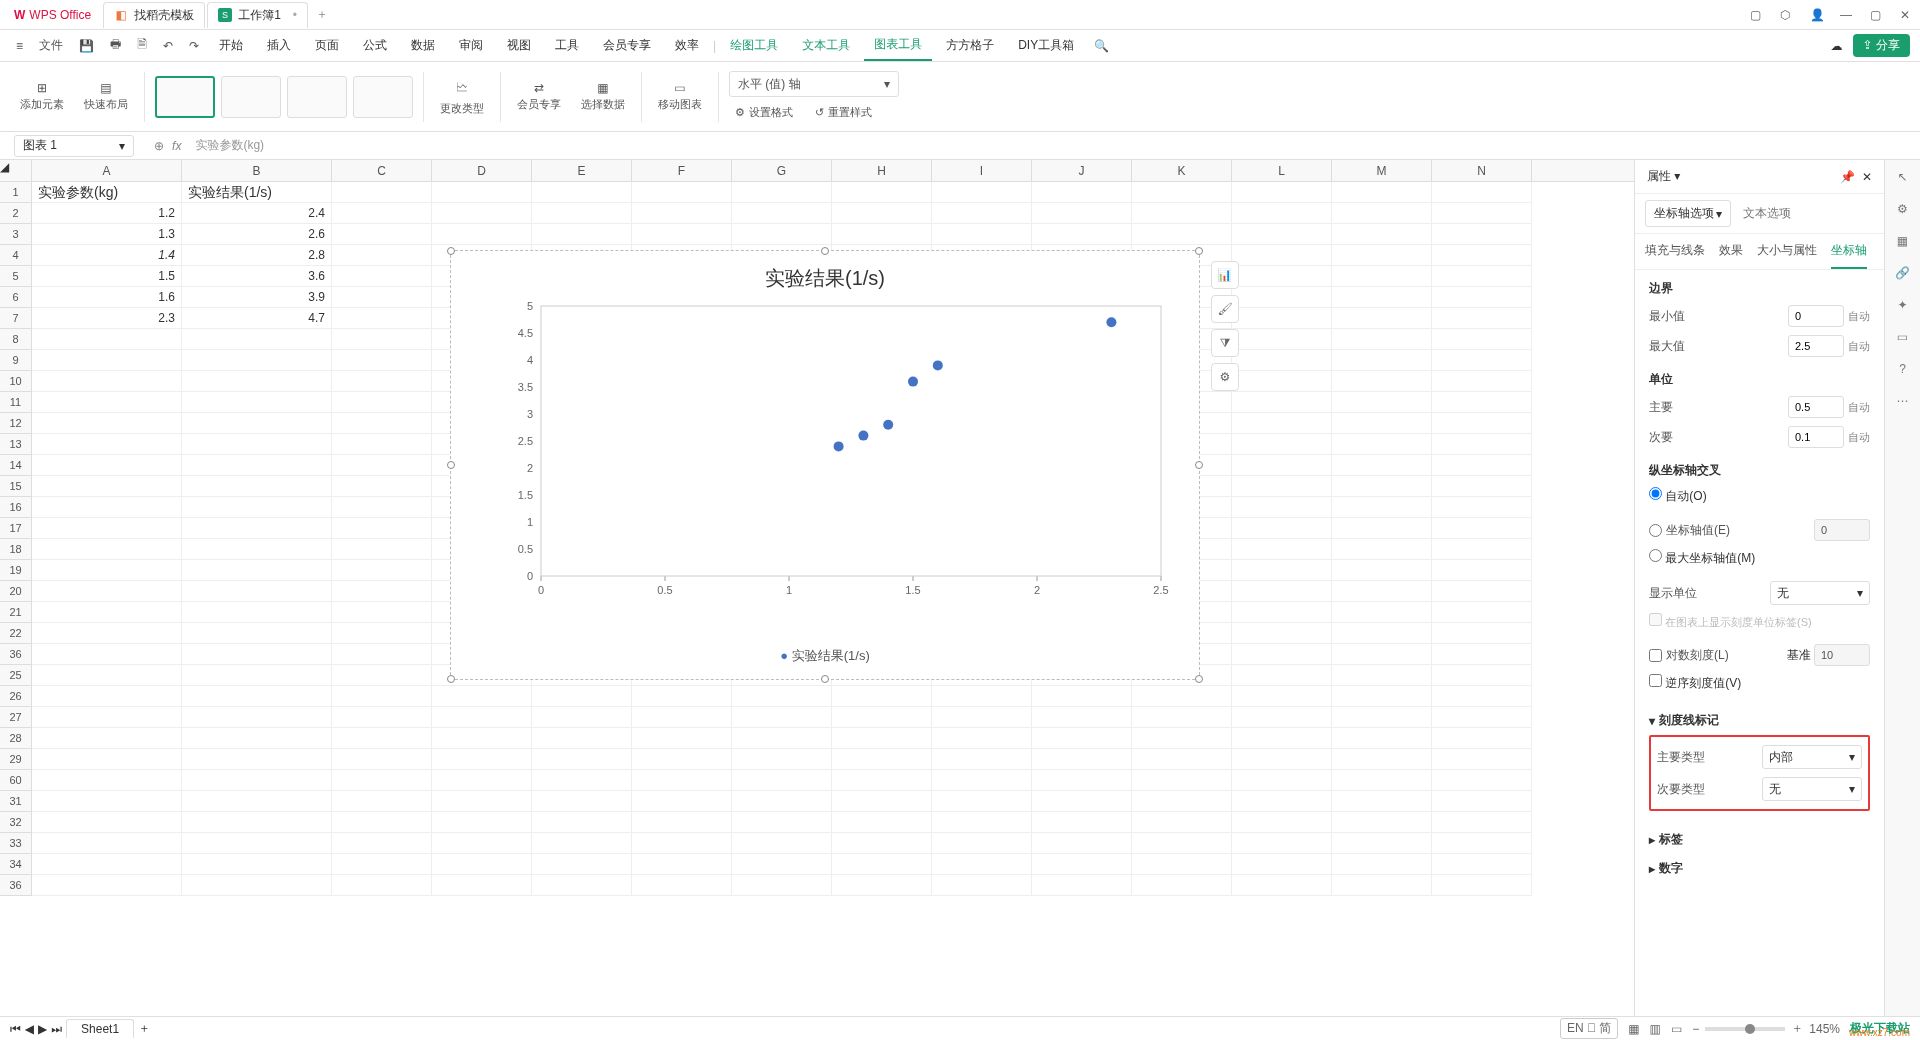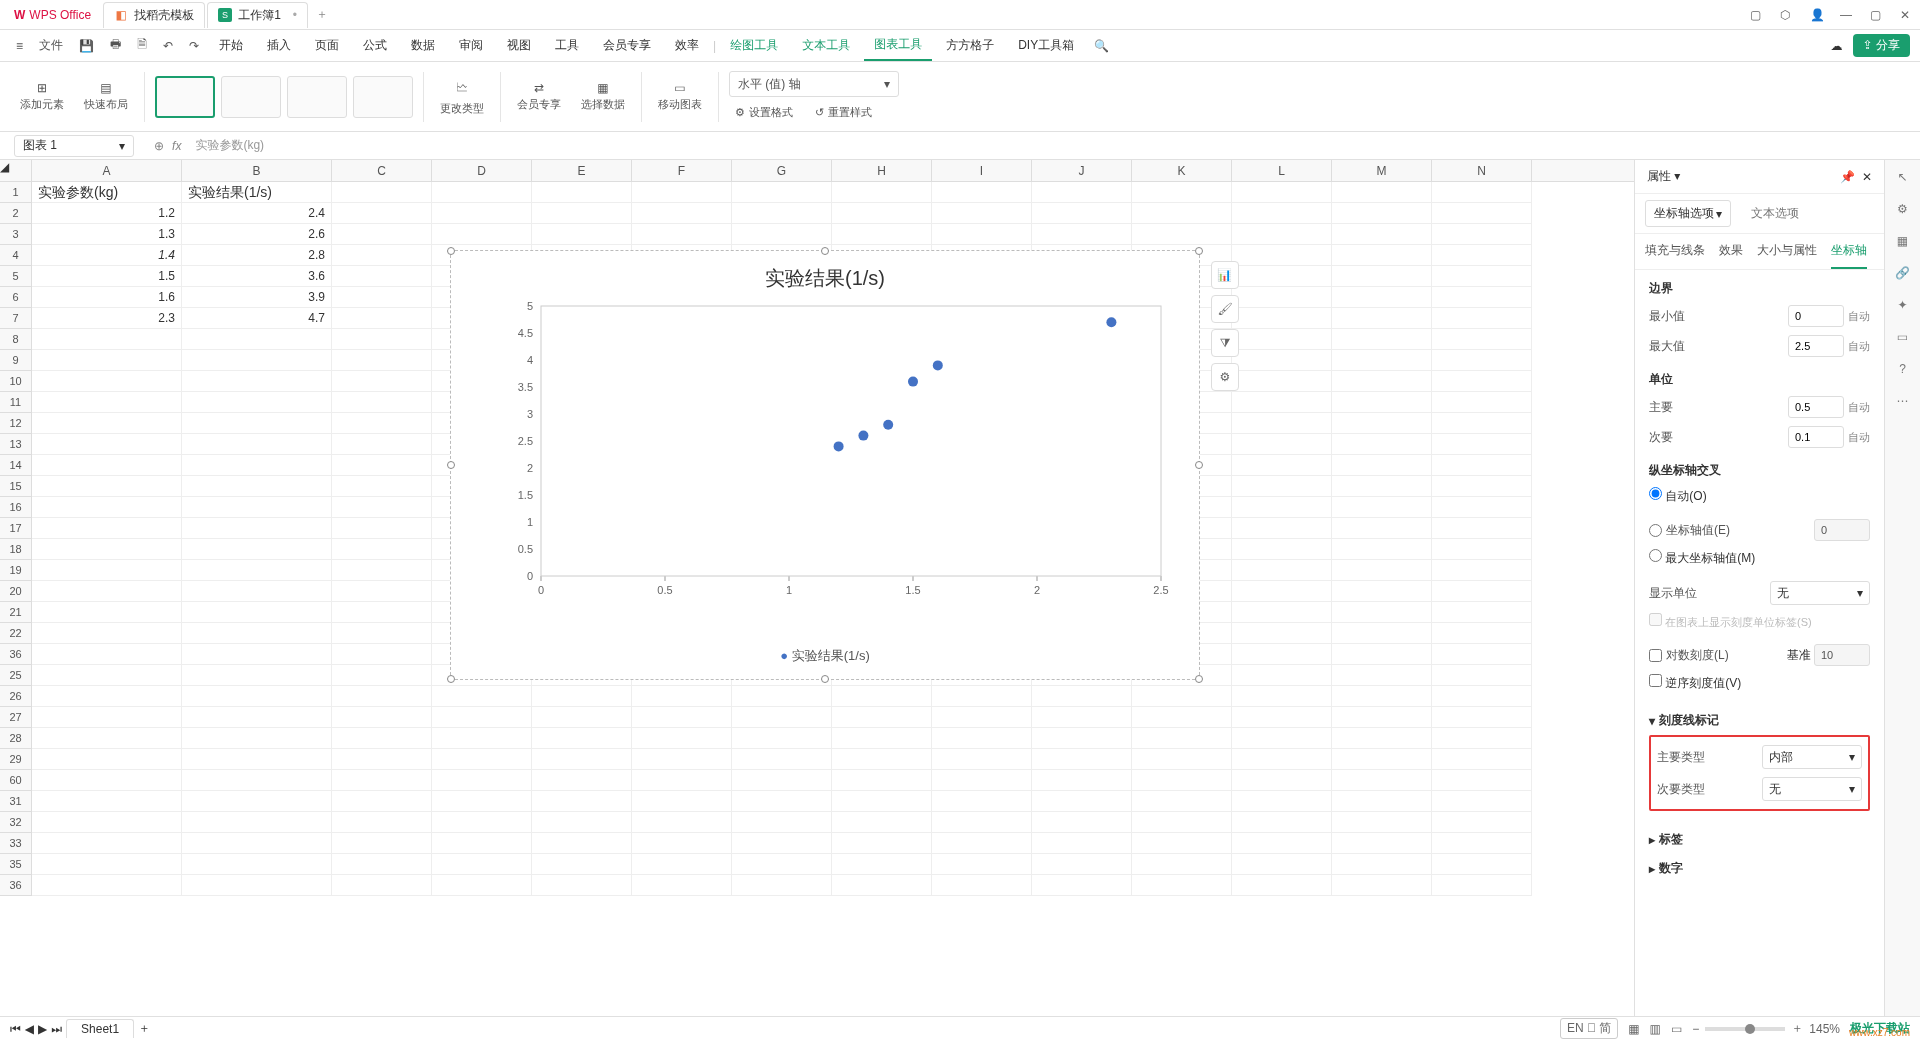--- a/index.html
+++ b/index.html
@@ -52,21 +52,21 @@
 .chart-handle { position:absolute; width:8px; height:8px; border:1px solid #888; background:#fff; border-radius:50%; }
 .chart-title { text-align:center; font-size:20px; font-weight:500; margin-top:14px; }
 .chart-btns { position:absolute; right:-40px; top:10px; display:flex; flex-direction:column; gap:6px; }
 .chart-btns .cb { width:28px; height:28px; border:1px solid #ddd; border-radius:4px; background:#fff; display:flex; align-items:center; justify-content:center; cursor:pointer; color:#666; }
 
 .side-strip { width:36px; background:#f8f8f8; border-left:1px solid #e0e0e0; display:flex; flex-direction:column; align-items:center; padding-top:10px; gap:18px; color:#777; }
 .side-strip .sb { cursor:pointer; }
 
 .prop-panel { width:250px; background:#fff; border-left:1px solid #e0e0e0; display:flex; flex-direction:column; font-size:12px; }
 .pp-head { display:flex; align-items:center; justify-content:space-between; padding:8px 12px; border-bottom:1px solid #eee; }
-.pp-switch { display:flex; padding:6px 10px; gap:12px; border-bottom:1px solid #eee; }
+.pp-switch { display:flex; padding:6px 10px; gap:4px; border-bottom:1px solid #eee; }
 .pp-switch .sw { padding:4px 8px; border:1px solid #ddd; border-radius:3px; cursor:pointer; display:flex; align-items:center; gap:2px; }
 .pp-switch .sw.plain { border:none; color:#777; }
 .pp-tabs { display:flex; padding:0 10px; gap:14px; border-bottom:1px solid #eee; font-size:12px; }
 .pp-tabs .pt { padding:8px 0; cursor:pointer; color:#555; }
 .pp-tabs .pt.active { color:#1a9e6e; border-bottom:2px solid #1a9e6e; }
 .pp-body { flex:1; overflow:auto; padding:10px 14px; }
 .pp-sec { margin-bottom:14px; }
 .pp-sec .ttl { font-weight:600; margin-bottom:8px; color:#333; }
 .pp-row { display:flex; align-items:center; justify-content:space-between; margin-bottom:8px; }
 .pp-row .lab { color:#555; }
@@ -762,21 +762,21 @@
           <div class="cell" style="width: 100px;"></div>
           <div class="cell" style="width: 100px;"></div>
           <div class="cell" style="width: 100px;"></div>
           <div class="cell" style="width: 100px;"></div>
           <div class="cell" style="width: 100px;"></div>
           <div class="cell" style="width: 100px;"></div>
           <div class="cell" style="width: 100px;"></div>
           <div class="cell" style="width: 100px;"></div>
         </div>
         <div class="row">
-          <div class="rh">35</div>
+          <div class="rh">34</div>
           <div class="cell" style="width: 150px;"></div>
           <div class="cell" style="width: 150px;"></div>
           <div class="cell" style="width: 100px;"></div>
           <div class="cell" style="width: 100px;"></div>
           <div class="cell" style="width: 100px;"></div>
           <div class="cell" style="width: 100px;"></div>
           <div class="cell" style="width: 100px;"></div>
           <div class="cell" style="width: 100px;"></div>
           <div class="cell" style="width: 100px;"></div>
           <div class="cell" style="width: 100px;"></div>

